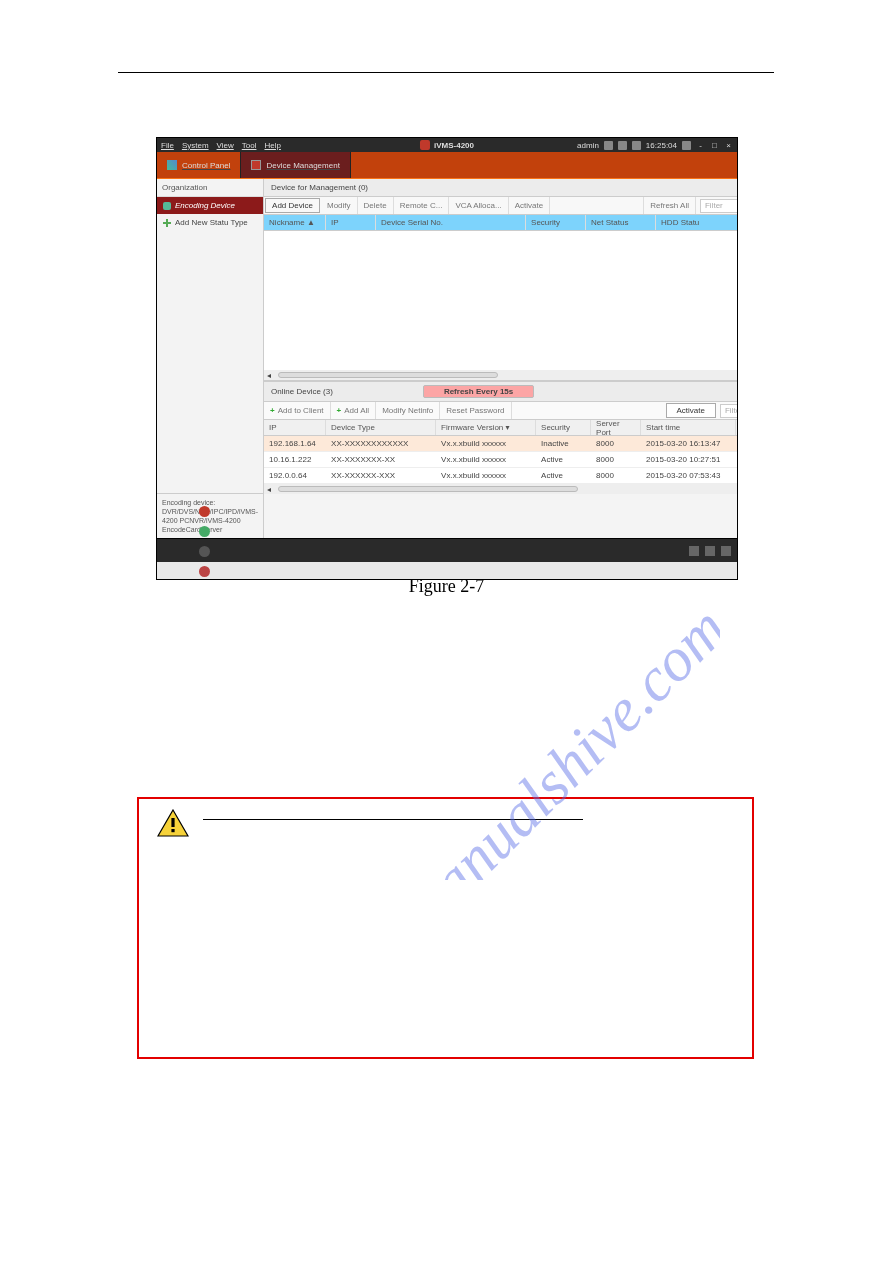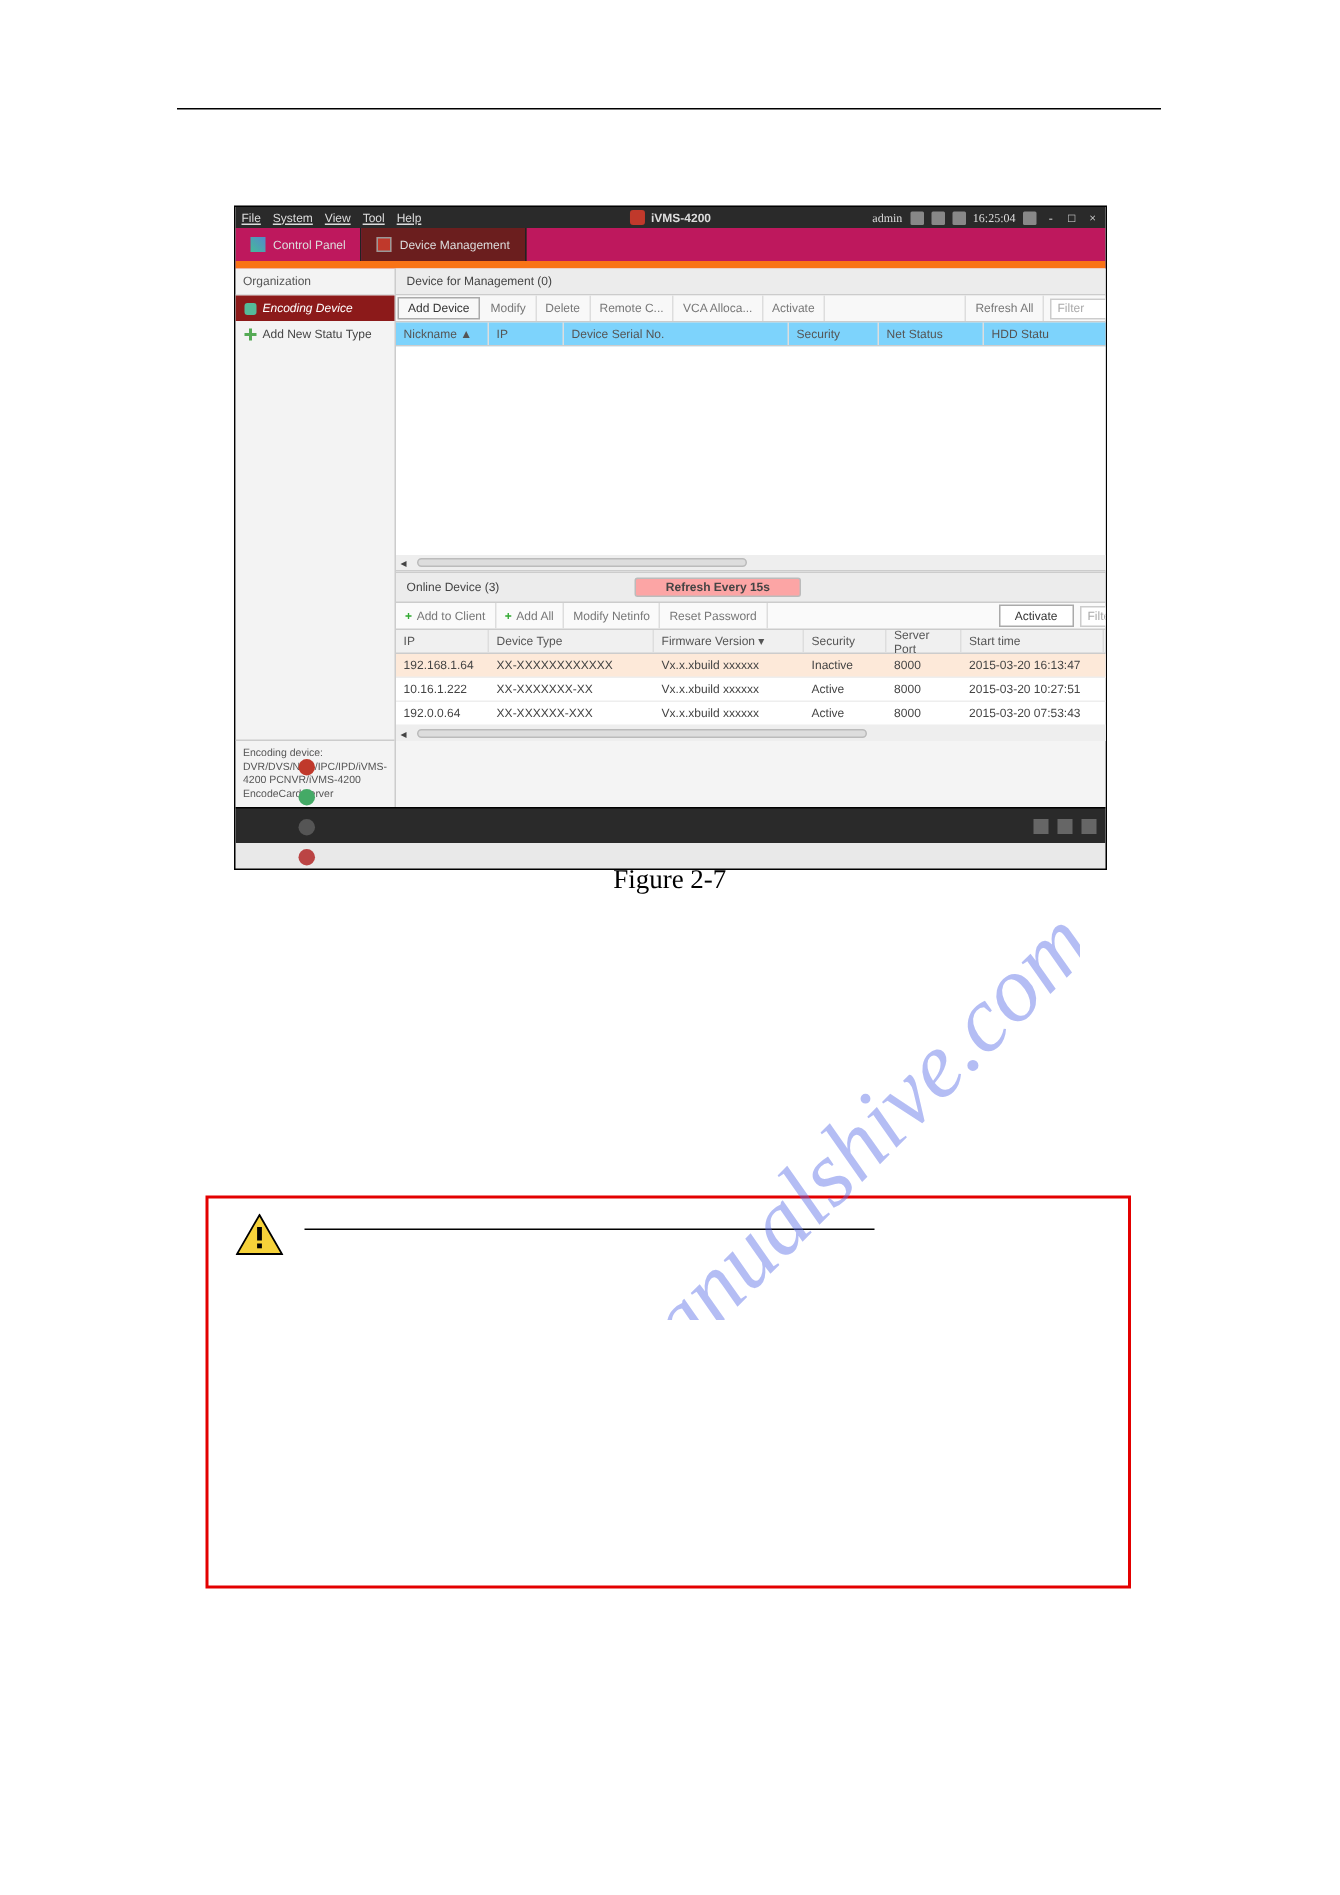--- a/index.html
+++ b/index.html
@@ -37,29 +37,30 @@
     height: 14px;
     display: flex;
     align-items: center;
     padding: 0 4px;
     justify-content: space-between;
   }
   .menubar-left { display: flex; gap: 8px; }
   .menubar-left span { text-decoration: underline; cursor: default; }
   .menubar-center { display: flex; align-items: center; gap: 4px; position: absolute; left: 50%; transform: translateX(-50%); }
   .logo-icon { width: 10px; height: 10px; background: #c0392b; border-radius: 2px; display: inline-block; }
-  .menubar-right { display: flex; gap: 5px; align-items: flex-start; font-family: Liberation Serif, serif; }
+  .menubar-right { display: flex; gap: 5px; align-items: flex-start; }
   .mb-icon { width: 9px; height: 9px; display: inline-block; background: #888; border-radius: 1px; }
   .win-btn { width: 9px; height: 9px; display: inline-block; color: #ddd; text-align: center; line-height: 9px; }
 
   .tabbar {
-    background: #be185d;
+    background: #c2410c;
     height: 27px;
     display: flex;
-    border-bottom: 5px solid #f97316;
+    border-bottom: 1px solid #f97316;
+    text-decoration: underline;
   }
   .tab {
     display: flex; align-items: center;
     padding: 0 10px;
     gap: 5px;
     color: #ddd;
     border-right: 1px solid #222;
   }
   .tab.active { background: #6b1e1e; }
   .tab-icon { width: 10px; height: 10px; display: inline-block; }

